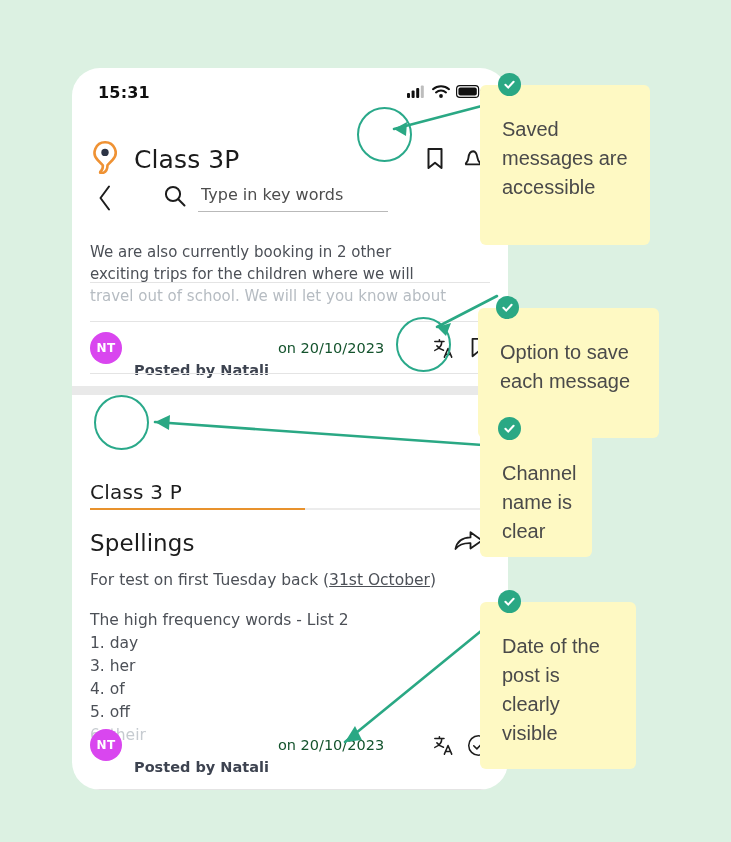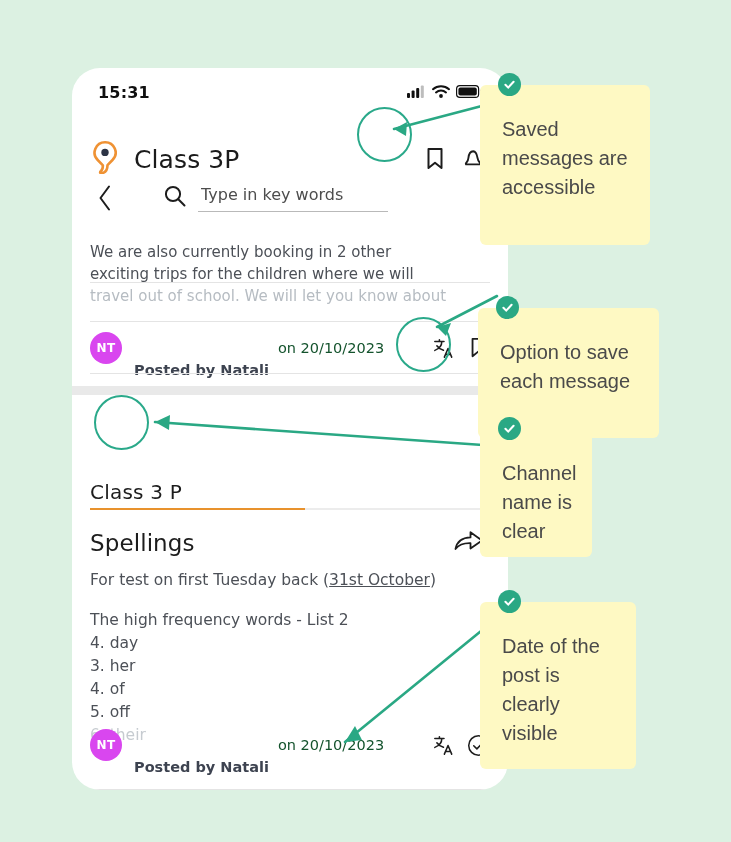--- a/index.html
+++ b/index.html
@@ -405,21 +405,21 @@
           </svg>
         </span>
       </div>
 
       <div class="post-sub">
         <span>For test on first Tuesday back (</span><u>31st October</u><span>)</span>
       </div>
 
       <div class="post-list">
         <span class="row">The high frequency words - List 2</span>
-        <span class="row">4. day</span>
+        <span class="row">1. day</span>
         <span class="row">3. her</span>
         <span class="row">4. of</span>
         <span class="row">5. off</span>
         <span class="row fade">6. their</span>
       </div>
     </div>
 
     <div class="hairline" style="top:721px"></div>
 
     <div class="msg-footer" style="position:absolute;left:0;top:655px;width:100%">

